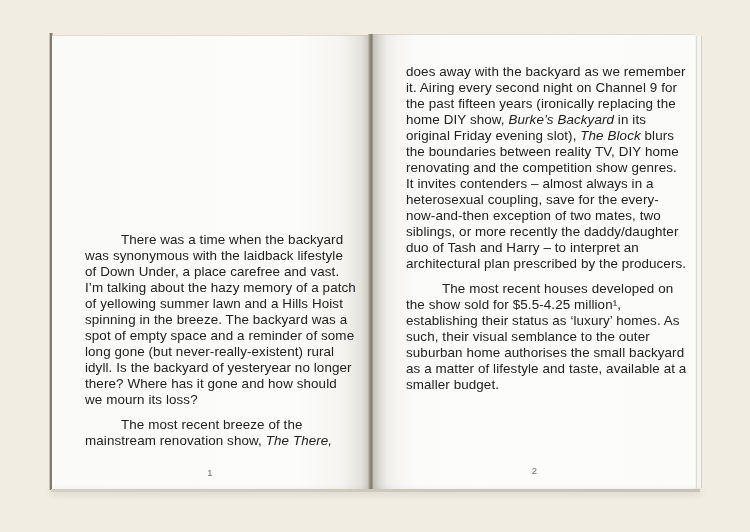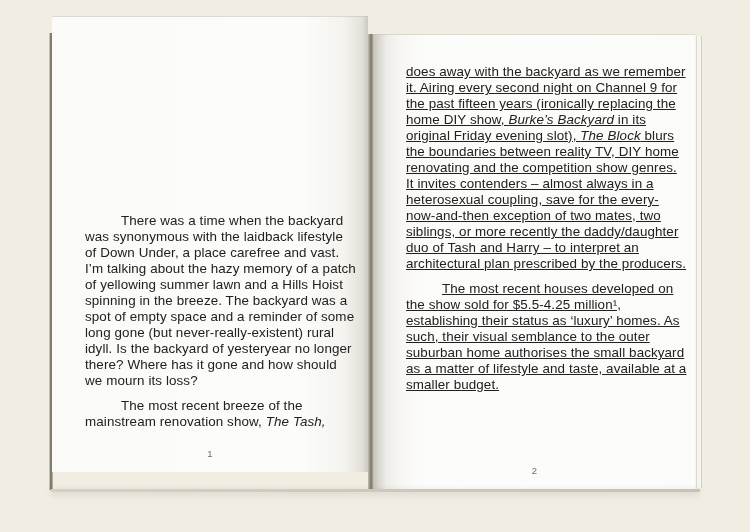--- a/index.html
+++ b/index.html
@@ -20,21 +20,21 @@
   .edge-left{
     position:absolute;left:49px;top:33px;width:4px;height:457px;
     background:linear-gradient(to right,#e7e3d7 0%,#6b675c 45%,#8f8b7d 75%,#cfccc1 100%);
   }
 
   .page{
     position:absolute;
     box-shadow:inset 0 1px 0 rgba(196,192,178,.55);
   }
   .page-left{
-    left:52px;top:16px;width:316px;height:456px;
+    left:52px;top:35px;width:316px;height:456px;
     background:linear-gradient(to right,#fafaf8 0%,#fcfcfb 78%,#f5f4f0 92%,#e3e1da 98%,#ccc9bf 100%);
   }
   .gutter{
     position:absolute;left:368px;top:34px;width:6px;height:455px;
     background:linear-gradient(to right,#c3bfb3 0%,#8c887a 38%,#7e7a6c 55%,#a5a194 78%,#d6d3c9 100%);
   }
   .page-right{
     left:374px;top:34px;width:321px;height:455px;
     background:linear-gradient(to right,#c7c5be 0%,#dedcd6 2%,#eeede9 4%,#f7f6f3 8%,#fbfbf9 14%,#fcfcfb 32%,#fbfbf9 100%);
   }
@@ -50,41 +50,41 @@
     background:linear-gradient(to right,#d4d1c4 0%,#cbc8ba 60%,#c6c3b5 100%);
     box-shadow:0 2px 6px rgba(118,112,96,.28);
   }
 
   .text-block{
     position:absolute;
     font-size:13.4px;line-height:16px;letter-spacing:.1px;
     color:var(--ink);text-align:left;
   }
   .page-left .text-block{left:33px;top:197px;width:272px;}
-  .page-right .text-block{left:32px;top:30px;width:282px;text-decoration:underline;}
+  .page-right .text-block{left:32px;top:30px;width:282px;}
   .text-block p{margin:0 0 9px 0;}
   .text-block p.indent{text-indent:36px;}
   .italic{font-style:italic;}
 
   .page-number{
     position:absolute;left:0;right:0;bottom:13px;
     text-align:center;font-size:9.5px;color:var(--muted_ink);
   }
 </style>
 </head>
 <body>
 
 <div class="book">
 
   <div class="edge-left"></div>
 
   <div class="page page-left">
     <div class="text-block">
         <p class="indent"><span>There was a time when the backyard was synonymous with the laidback lifestyle of Down Under, a place carefree and vast. I’m talking about the hazy memory of a patch of yellowing summer lawn and a Hills Hoist spinning in the breeze. The backyard was a spot of empty space and a reminder of some long gone (but never-really-existent) rural idyll. Is the backyard of yesteryear no longer there? Where has it gone and how should we mourn its loss?</span></p>
-        <p class="indent"><span>The most recent breeze of the mainstream renovation show, </span><span class="italic">The Tash,</span></p>
+        <p class="indent"><span>The most recent breeze of the mainstream renovation show, </span><span class="italic">The There,</span></p>
       </div>
     <div class="page-number">1</div>
   </div>
 
   <div class="gutter"></div>
 
   <div class="page page-right">
     <div class="text-block">
         <p><span>does away with the backyard as we remember it. Airing every second night on Channel 9 for the past fifteen years (ironically replacing the home DIY show, </span><span class="italic">Burke’s Backyard</span><span> in its original Friday evening slot), </span><span class="italic">The Block</span><span> blurs the boundaries between reality TV, DIY home renovating and the competition show genres. It invites contenders – almost always in a heterosexual coupling, save for the every-now-and-then exception of two mates, two siblings, or more recently the daddy/daughter duo of Tash and Harry – to interpret an architectural plan prescribed by the producers.</span></p>
         <p class="indent"><span>The most recent houses developed on the show sold for $5.5-4.25 million¹, establishing their status as ‘luxury’ homes. As such, their visual semblance to the outer suburban home authorises the small backyard as a matter of lifestyle and taste, available at a smaller budget.</span></p>

